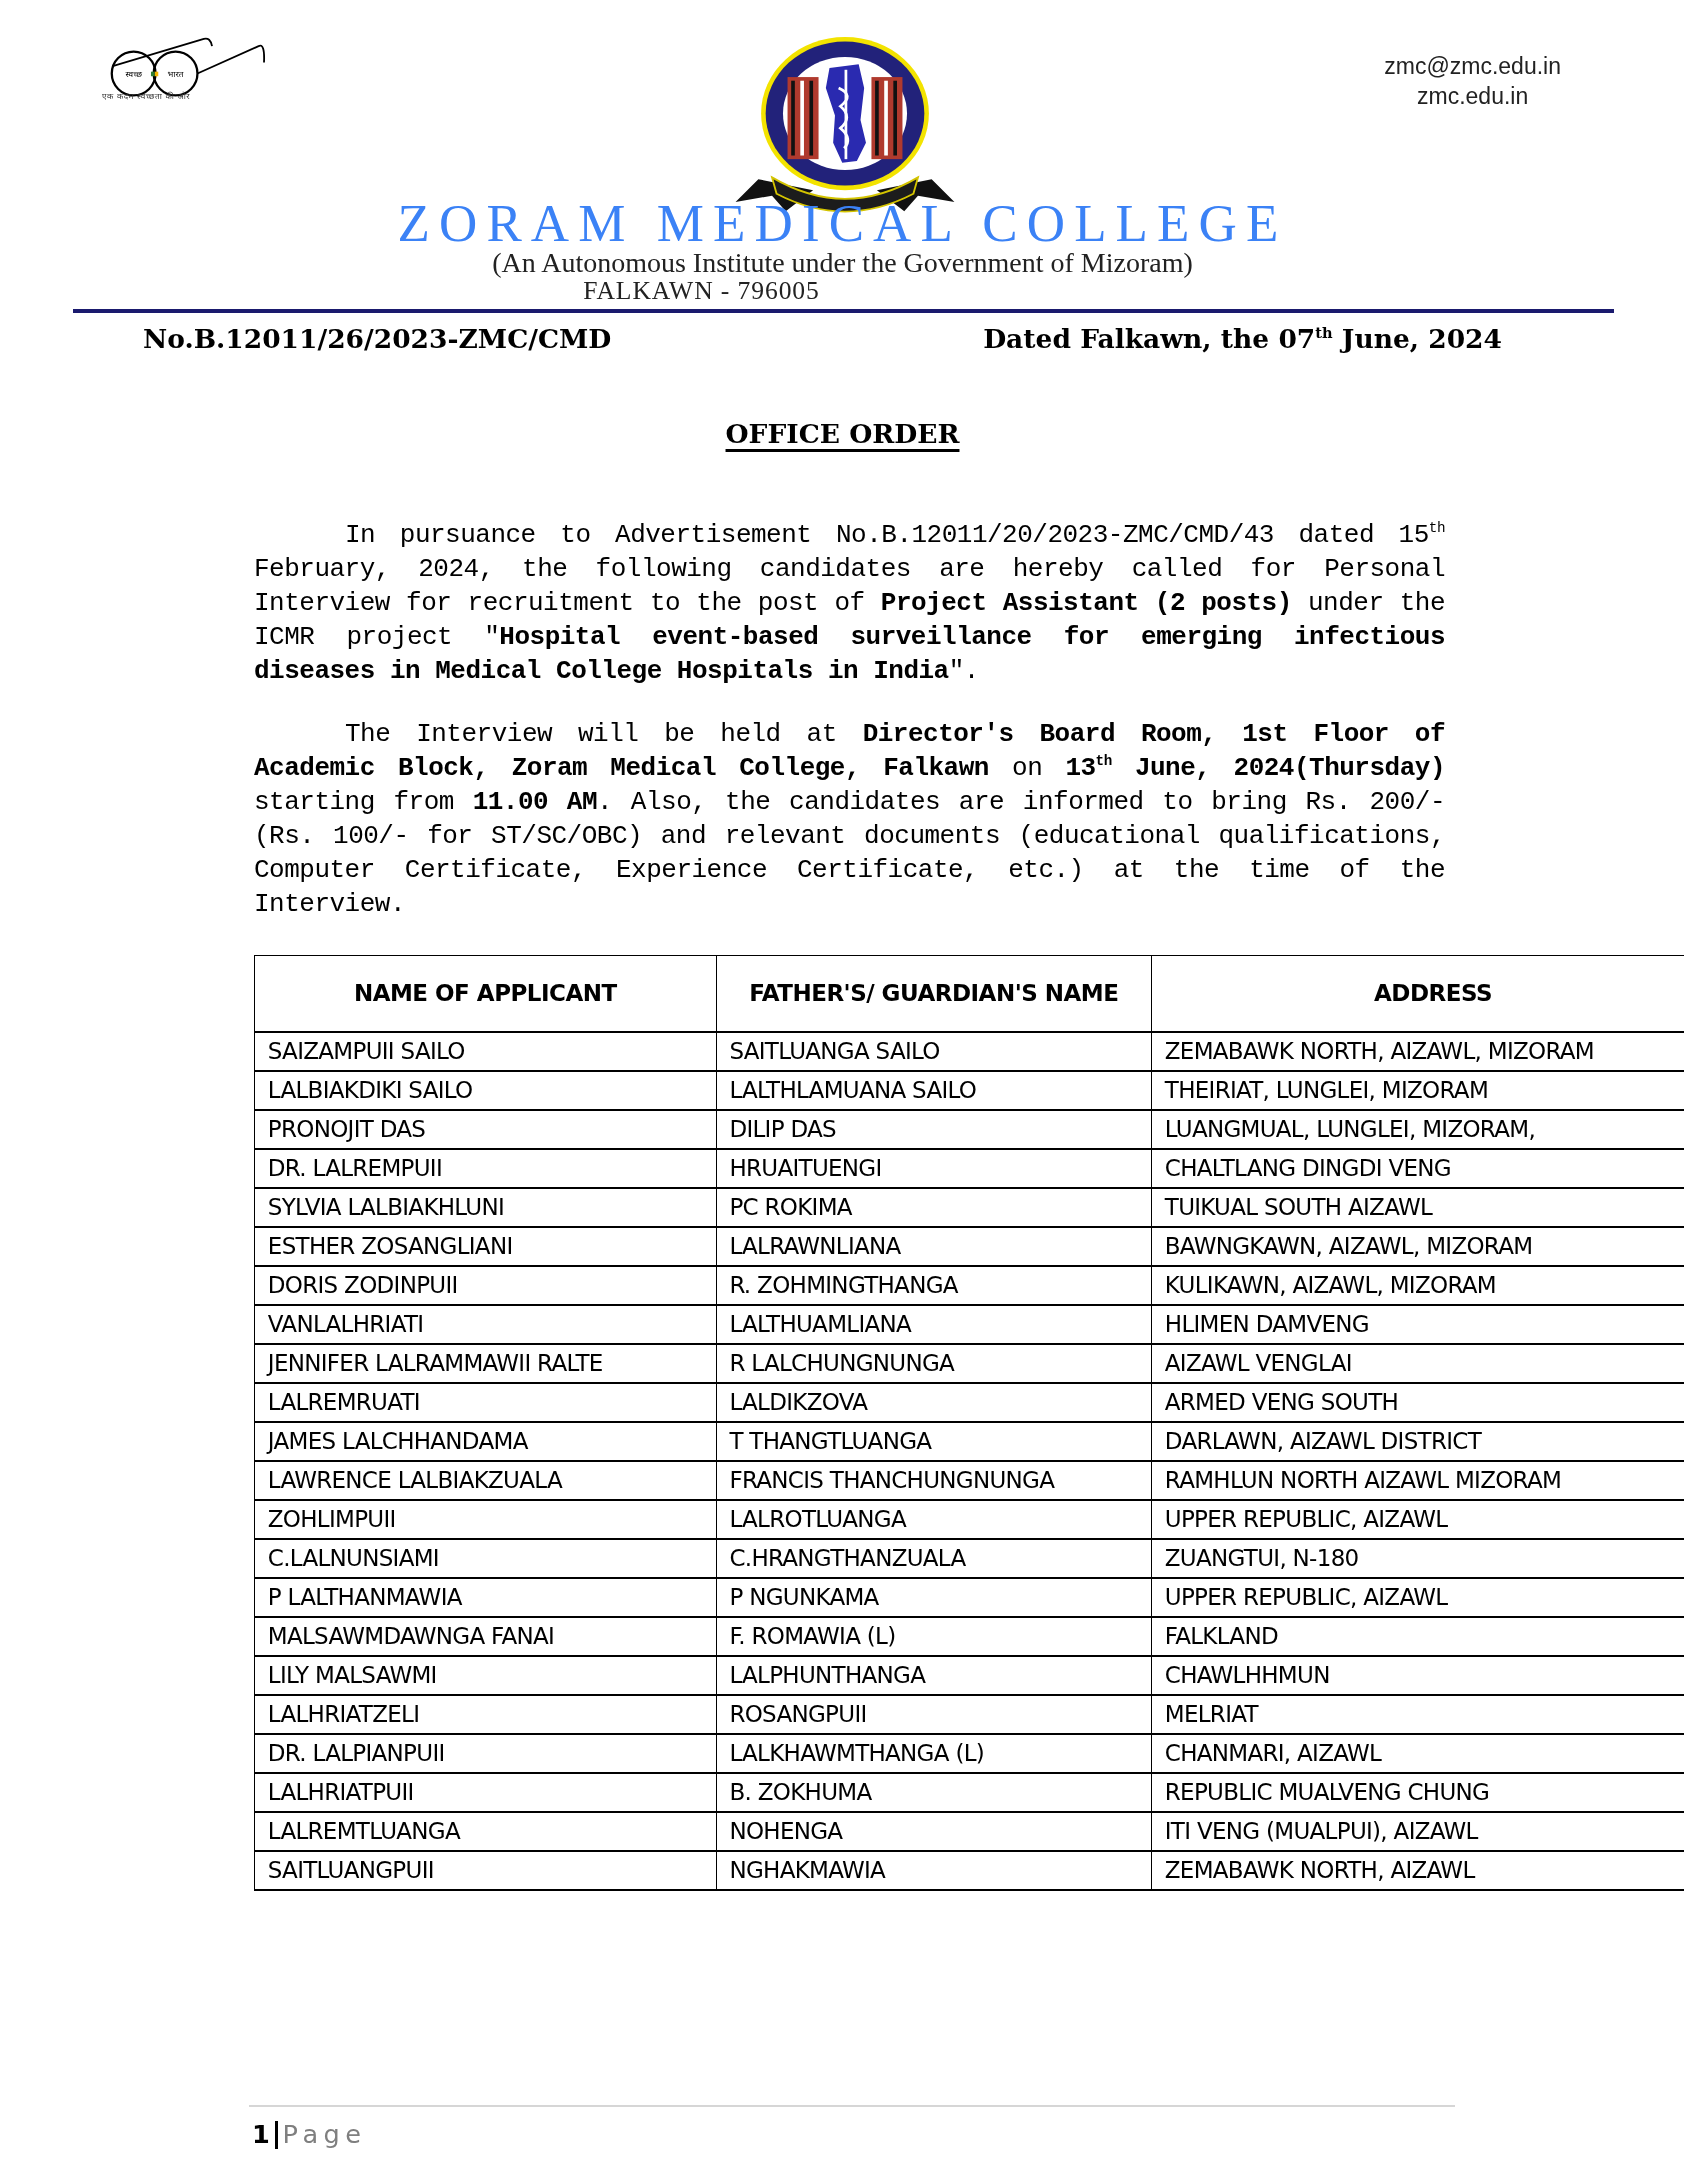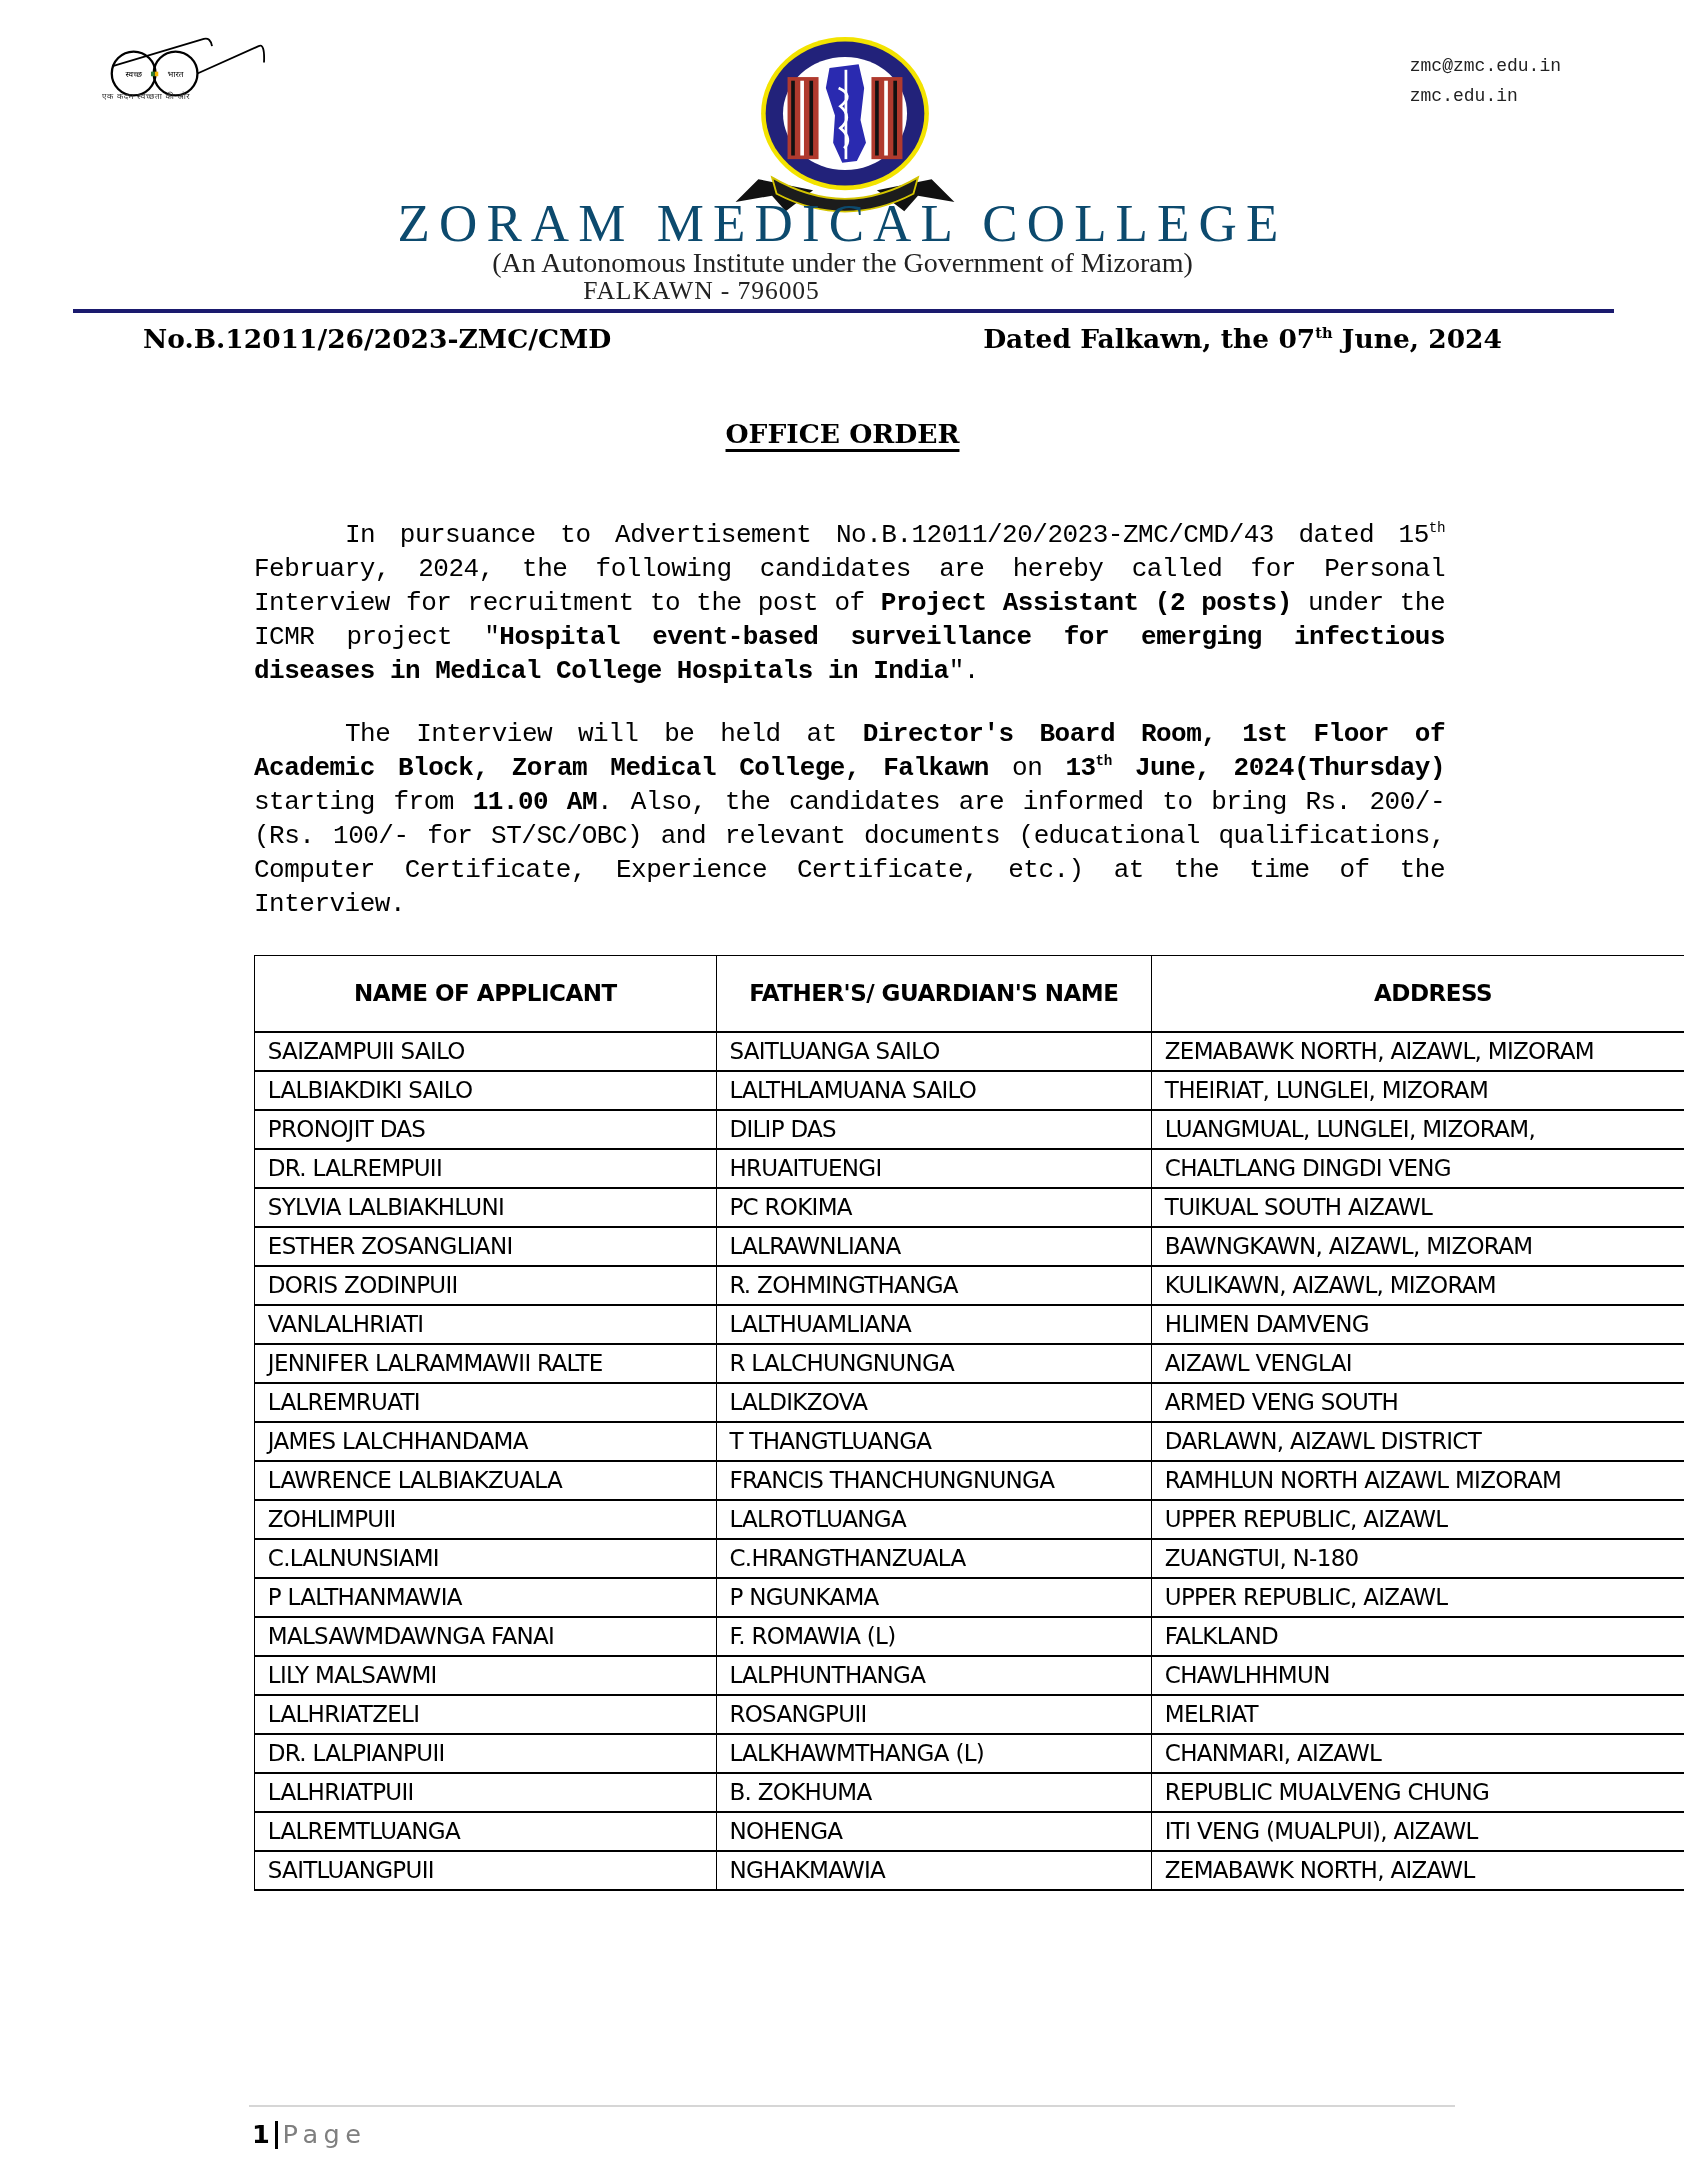--- a/index.html
+++ b/index.html
@@ -7,24 +7,24 @@
   .abs { position: absolute; }
 
   
   #swachh { left: 99px; top: 37px; width: 196px; height: 73px; }
   #swachh-tag { left: 102px; top: 90px; font-size: 8.2px; color: #333; font-family: "DejaVu Sans", sans-serif; letter-spacing: 0.5px; }
 
   
   #logo { left: 731px; top: 33px; width: 228px; height: 183px; }
 
   
-  #contact { right: 124px; top: 51px; text-align: left; font-family: Liberation Mono, monospace; font-size: 18px; color: #222; line-height: 30px; }
-
-  
-  #college-name { left: 0; width: 1685px; top: 196px; text-align: center; font-family: "Liberation Serif", serif; font-size: 53px; letter-spacing: 9.1px; color: #0c4a6e; line-height: 55px; }
+  #contact { right: 124px; top: 51px; text-align: center; font-family: Liberation Sans, sans-serif; font-size: 23px; color: #222; line-height: 30px; }
+
+  
+  #college-name { left: 0; width: 1685px; top: 196px; text-align: center; font-family: "Liberation Serif", serif; font-size: 53px; letter-spacing: 9.1px; color: #3b82f6; line-height: 55px; }
   #college-sub { left: 0; width: 1685px; top: 247px; text-align: center; font-family: "Liberation Serif", serif; font-size: 28px; color: #222; line-height: 31px; }
   #college-loc { left: 0; width: 1403px; top: 277px; text-align: center; font-family: "Liberation Serif", serif; font-size: 25.6px; color: #222; letter-spacing: 0.9px; line-height: 27.4px; }
   #header-rule { left: 73px; top: 309px; width: 1541px; height: 3.7px; background: #1a1a6e; }
 
   
   #ref-no { left: 143px; top: 320px; font-size: 26.5px; font-weight: bold; font-family: "DejaVu Serif", serif; line-height: 37px; }
   #ref-date { right: 183px; top: 320px; font-size: 26.5px; font-weight: bold; font-family: "DejaVu Serif", serif; line-height: 37px; }
   sup { font-size: 0.55em; vertical-align: super; line-height: 0; }
 
   

